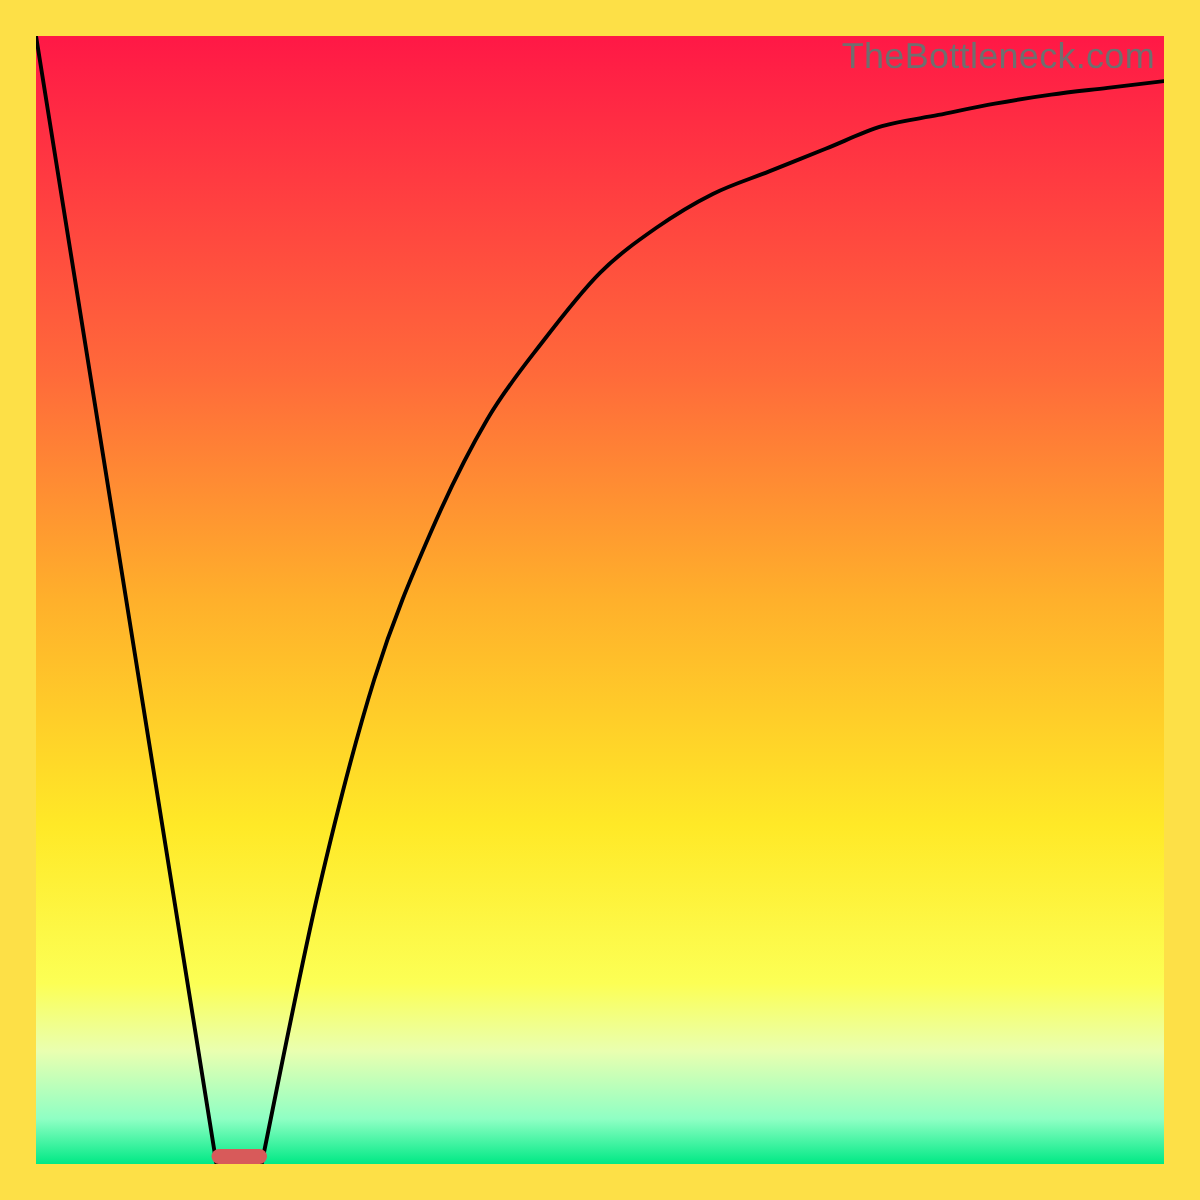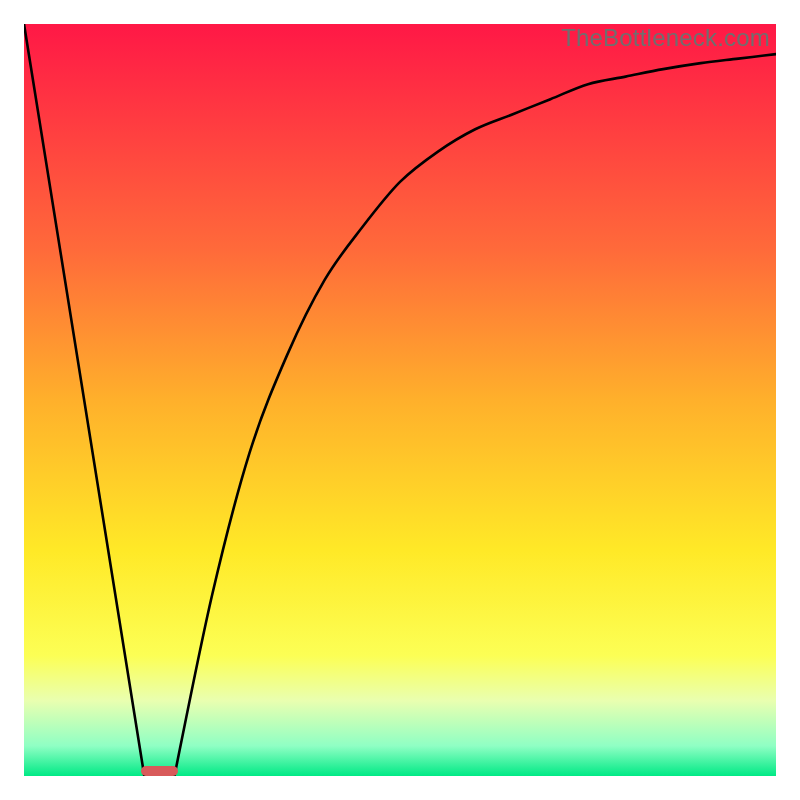--- a/index.html
+++ b/index.html
@@ -9,21 +9,21 @@
     height: 800px;
     background: #000;
     overflow: hidden;
   }
   .frame {
     position: absolute;
     left: 0;
     top: 0;
     width: 800px;
     height: 800px;
-    background: #ffffff;
+    background: #fde047;
   }
   .plot-area {
     position: absolute;
     left: 24px;
     top: 24px;
     width: 752px;
     height: 752px;
     overflow: hidden;
   }
   .gradient {

